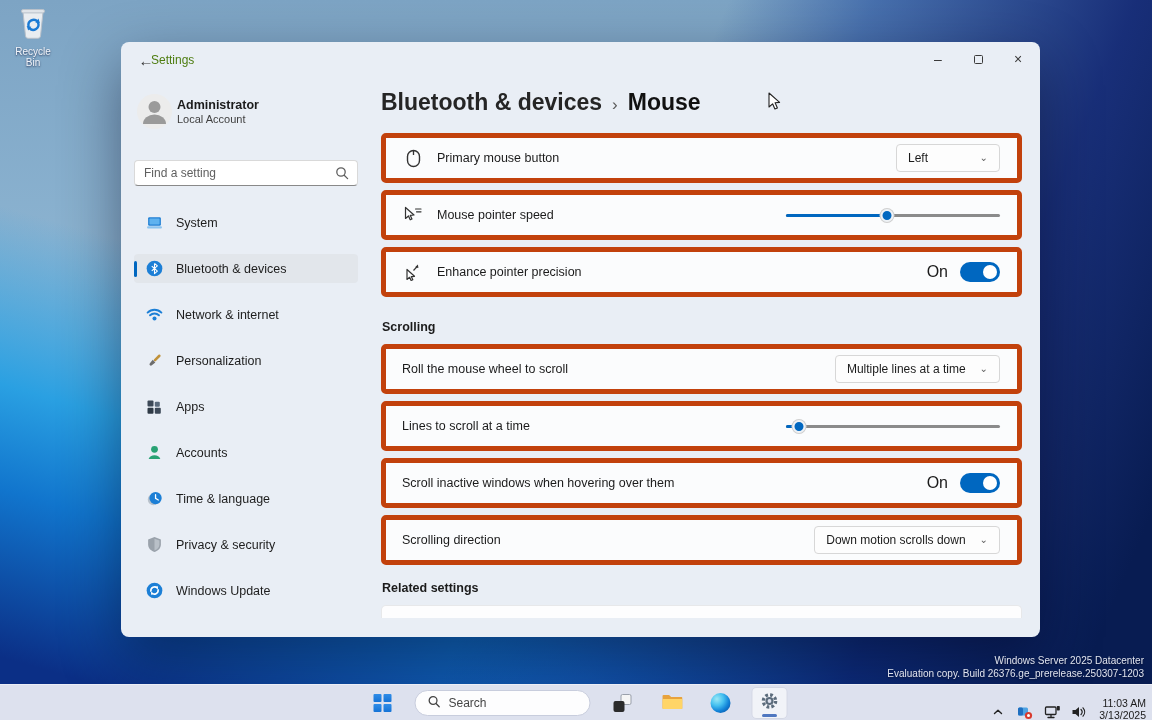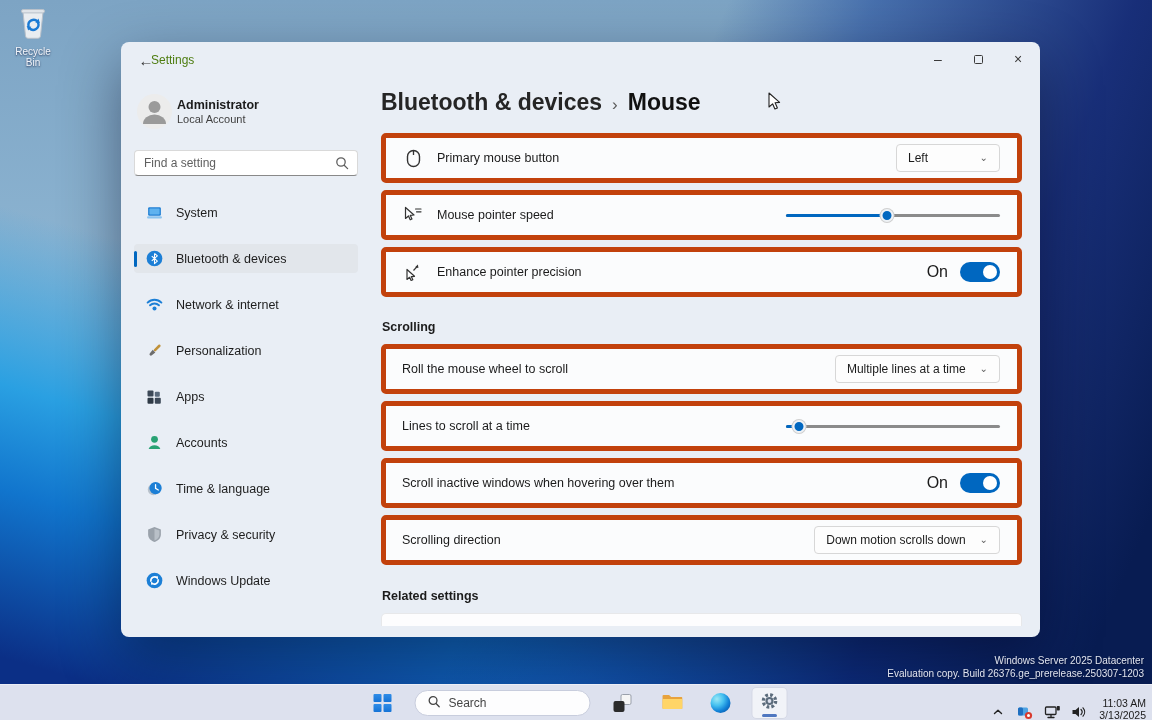--- a/index.html
+++ b/index.html
@@ -33,21 +33,21 @@
   .win-ctl{width:40px;height:30px;display:flex;align-items:center;justify-content:center;color:#3a3a3a;font-size:14px;}
   .max-box{width:9px;height:9px;border:1.2px solid #3a3a3a;border-radius:1.5px;}
 
   
   .sidebar{position:absolute;left:0;top:36px;width:250px;bottom:0;padding:0 13px;}
   .account{display:flex;align-items:center;gap:5px;margin:16px 3px 0;}
   .avatar{width:35px;height:35px;border-radius:50%;background:#ececec;display:flex;align-items:center;
     justify-content:center;overflow:hidden;}
   .acc-name{font-size:12.5px;font-weight:bold;color:#1b1b1b;line-height:15px;}
   .acc-sub{font-size:11px;color:#3f3f3f;line-height:13px;}
-  .find{margin-top:21px;position:relative;}
+  .find{margin-top:31px;position:relative;}
   .find input{width:100%;height:26px;border:1px solid #d9d9d9;border-bottom:1px solid #898989;border-radius:4px;
     background:#fff;padding:0 28px 0 9px;font-size:12px;color:#333;outline:none;font-family:inherit;}
   .find input::placeholder{color:#5f5f5f;}
   .find .mag{position:absolute;right:9px;top:6px;}
   .nav{margin-top:22px;display:flex;flex-direction:column;gap:17px;}
   .nav-item{position:relative;display:flex;align-items:center;gap:13px;height:29px;padding:0 11px;
     border-radius:4px;font-size:12.5px;color:#1d1d1d;cursor:default;}
   .nav-item.selected{background:#e2e6eb;}
   .nav-item.selected::before{content:"";position:absolute;left:0;top:6.5px;width:3px;height:16px;
     border-radius:2px;background:#0067c0;}
@@ -354,21 +354,21 @@
         </div>
 
         <div class="card">
           <span class="row-label">Scrolling direction</span>
           <span class="dropdown">
             <span>Down motion scrolls down</span>
             <span class="dd-chevron">⌄</span>
           </span>
         </div>
 
-        <div class="section-title" style="margin-top:24px;">Related settings</div>
+        <div class="section-title" style="margin-top:16px;">Related settings</div>
         <div class="partial-card"></div>
       </div>
     </div>
   </div>
 
   <span class="cursor">
     <svg width="14" height="19" viewBox="0 0 14 19">
         <path d="M1 1 L1 15 L4.6 11.8 L6.9 17 L9.4 15.9 L7.1 10.8 L11.6 10.4 Z" fill="#fff" stroke="#222" stroke-width="1.1" stroke-linejoin="round"></path>
       </svg>
   </span>

